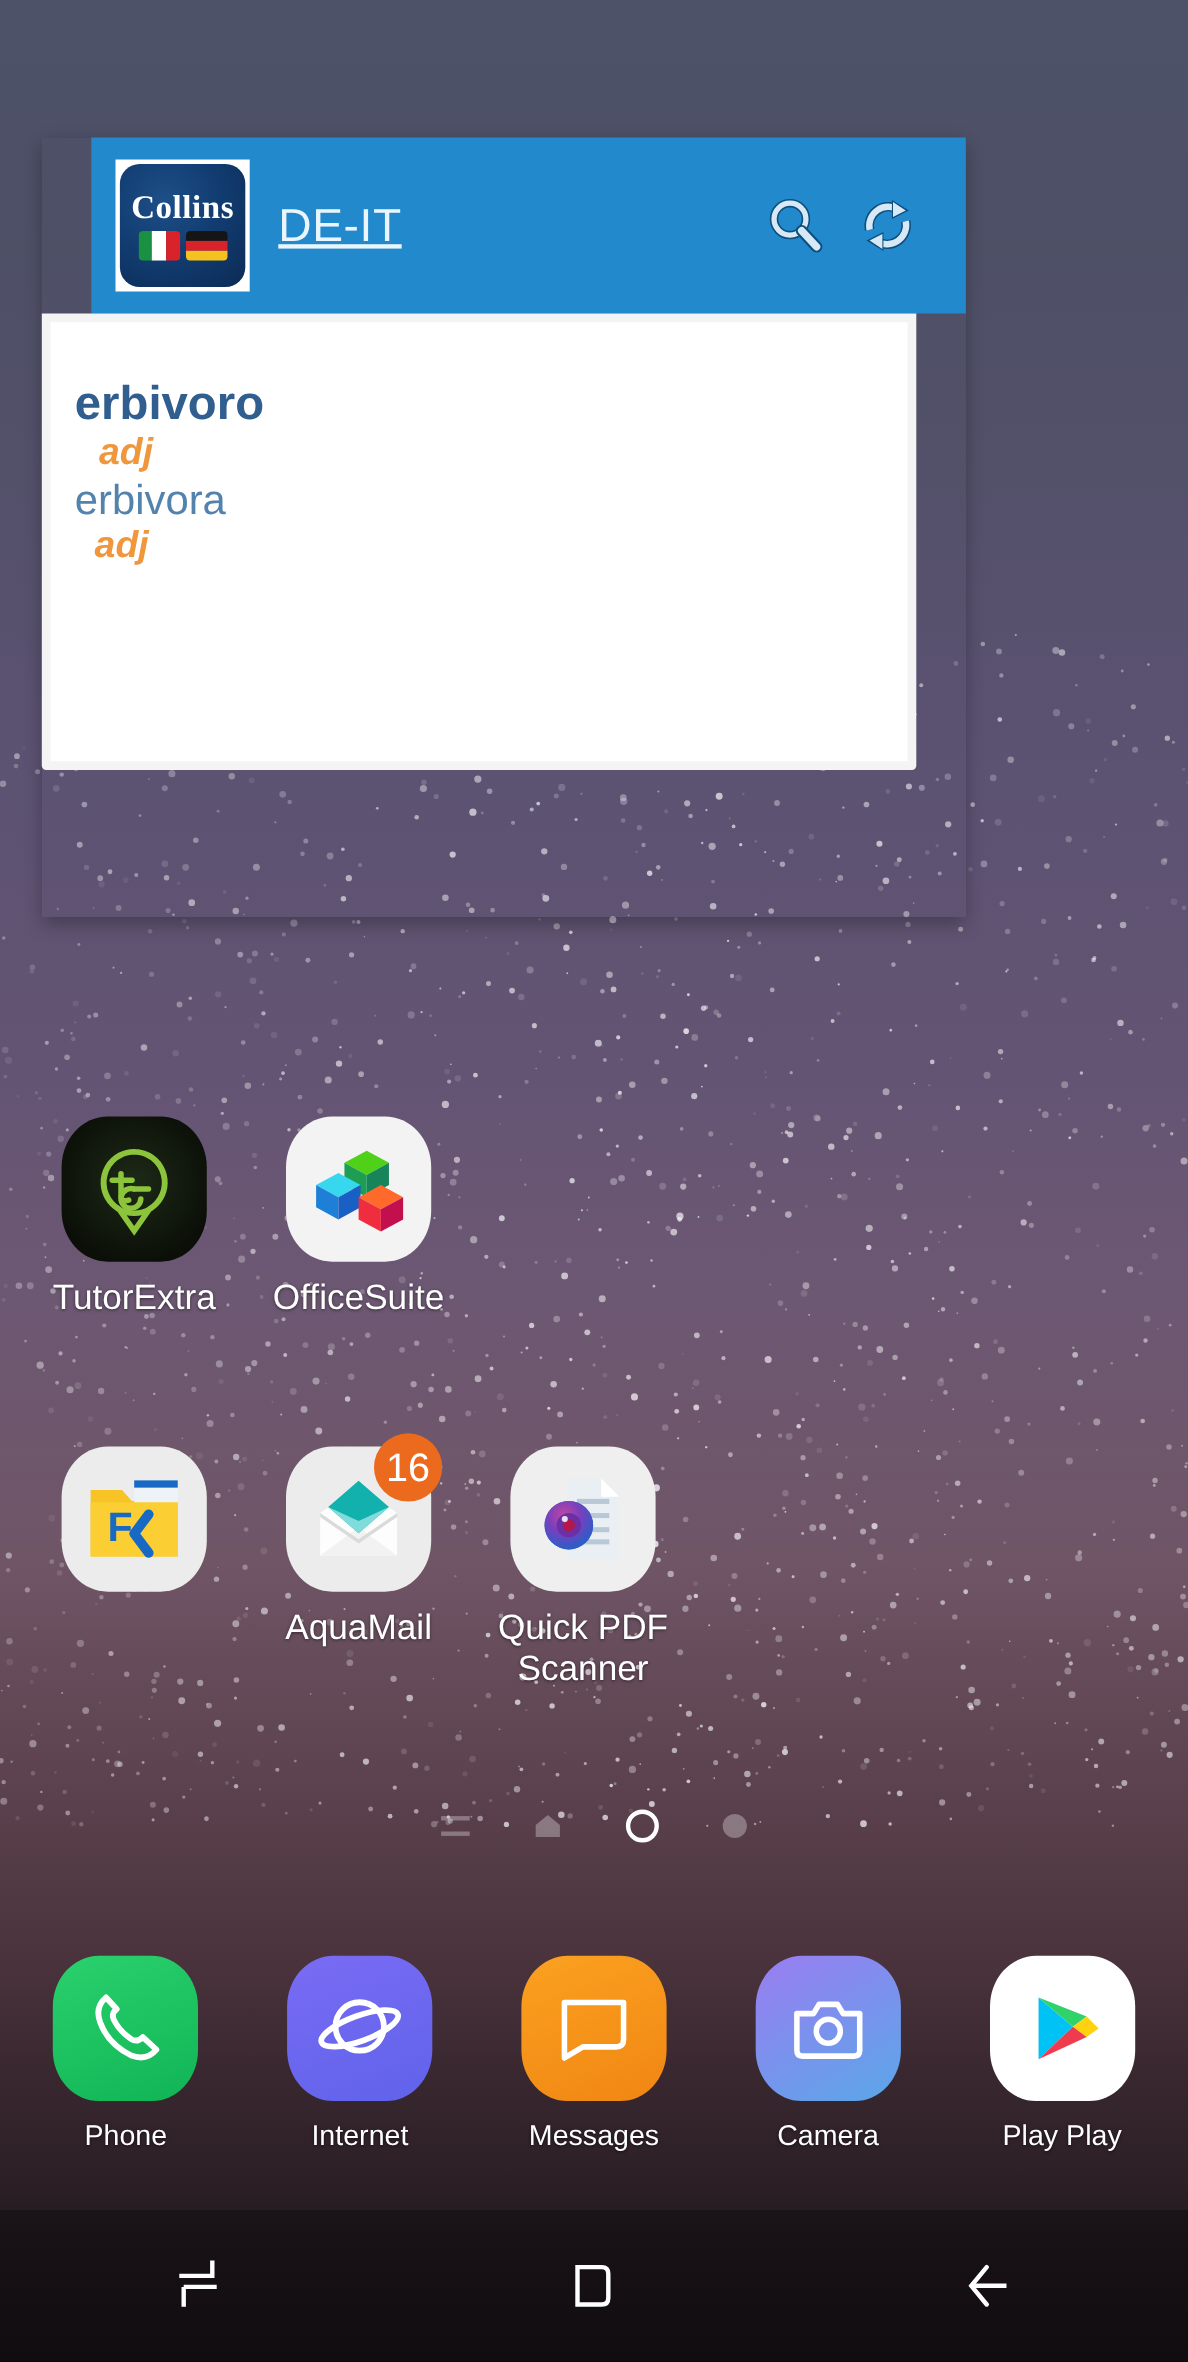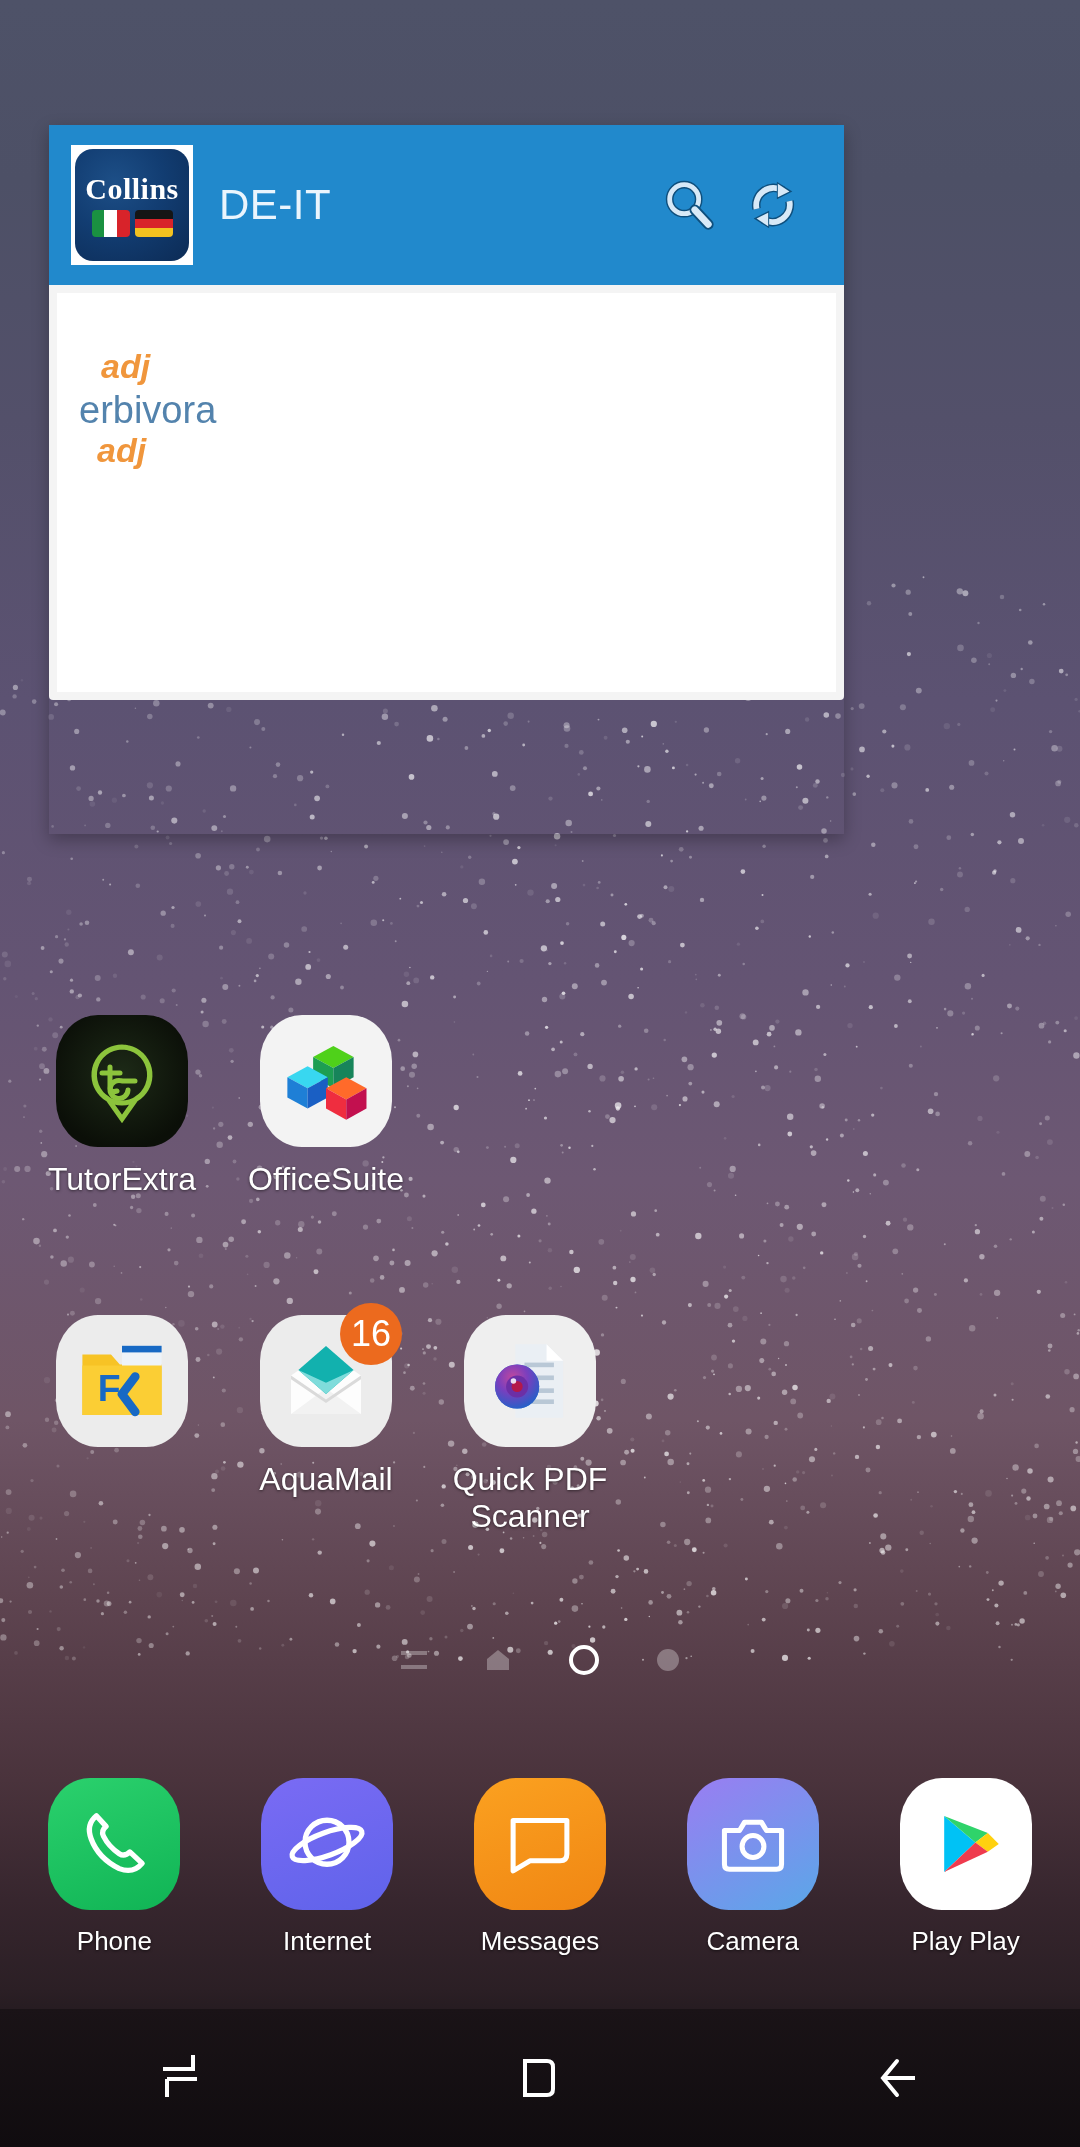--- a/index.html
+++ b/index.html
@@ -35,25 +35,26 @@
   #speckles {
     position: absolute;
     left: 0; top: 0;
     width: 1080px; height: 2147px;
     pointer-events: none;
     opacity: .9;
   }
   
   #widget {
     position: absolute;
-    left: 49px;
+    left: 38px;
     top: 125px;
     width: 795px;
     height: 709px;
     box-shadow: 0 6px 16px rgba(0,0,0,.28);
+    padding-left: 45px;
   }
   #widget-header {
     height: 160px;
     background: #2189cc;
     display: flex;
     align-items: center;
     padding: 0 0 0 22px;
     box-sizing: border-box;
   }
   #collins-icon {
@@ -96,20 +97,21 @@
     overflow: hidden;
   }
   .flag span { flex: 1; }
   .flag-de { flex-direction: column; }
   #widget-title {
     color: #eaf5fd;
     font-size: 42px;
     margin-left: 26px;
     letter-spacing: .5px;
     white-space: nowrap;
+    text-decoration: underline;
   }
   #widget-actions {
     margin-left: auto;
     display: flex;
     align-items: center;
     gap: 26px;
     padding-right: 42px;
   }
   .wicon { width: 58px; height: 58px; display: block; }
   #widget-body {
@@ -1840,20 +1842,21 @@
           <polygon points="34,6 50,16 34,24" fill="#0e4f7d"></polygon>
           <polygon points="35,8 47,16 35,22" fill="#d7e9f7"></polygon>
           <polygon points="26,54 10,44 26,36" fill="#0e4f7d"></polygon>
           <polygon points="25,52 13,44 25,38" fill="#d7e9f7"></polygon>
         </svg>
       </div>
     </div>
 
     <div id="widget-body">
       <div id="widget-card">
+        <div class="entry-headword">erbivoro</div>
         <div class="entry-pos">adj</div>
         <div class="entry-form">erbivora</div>
         <div class="entry-trans-row">
           <span class="entry-trans-pos">adj</span>
         </div>
       </div>
     </div>
   </div>
 
   <div class="app-row" style="top:1015px; padding-left:20px;">

